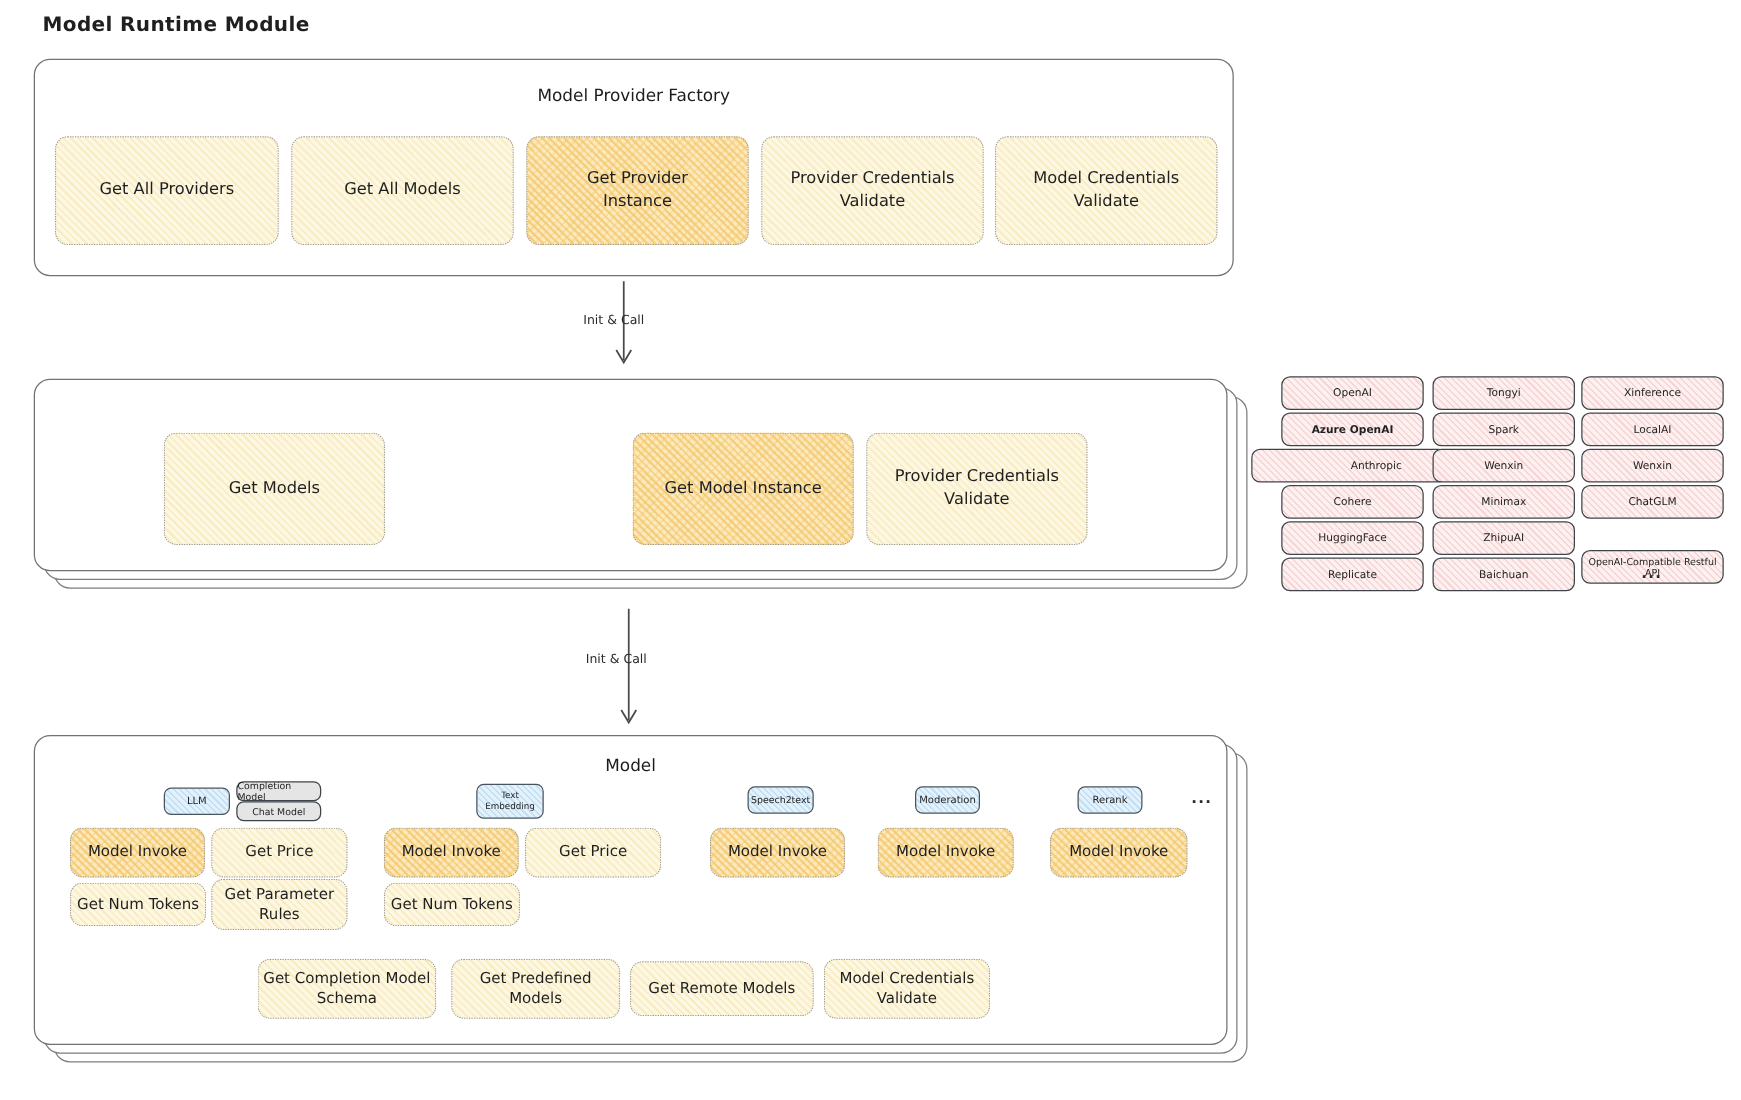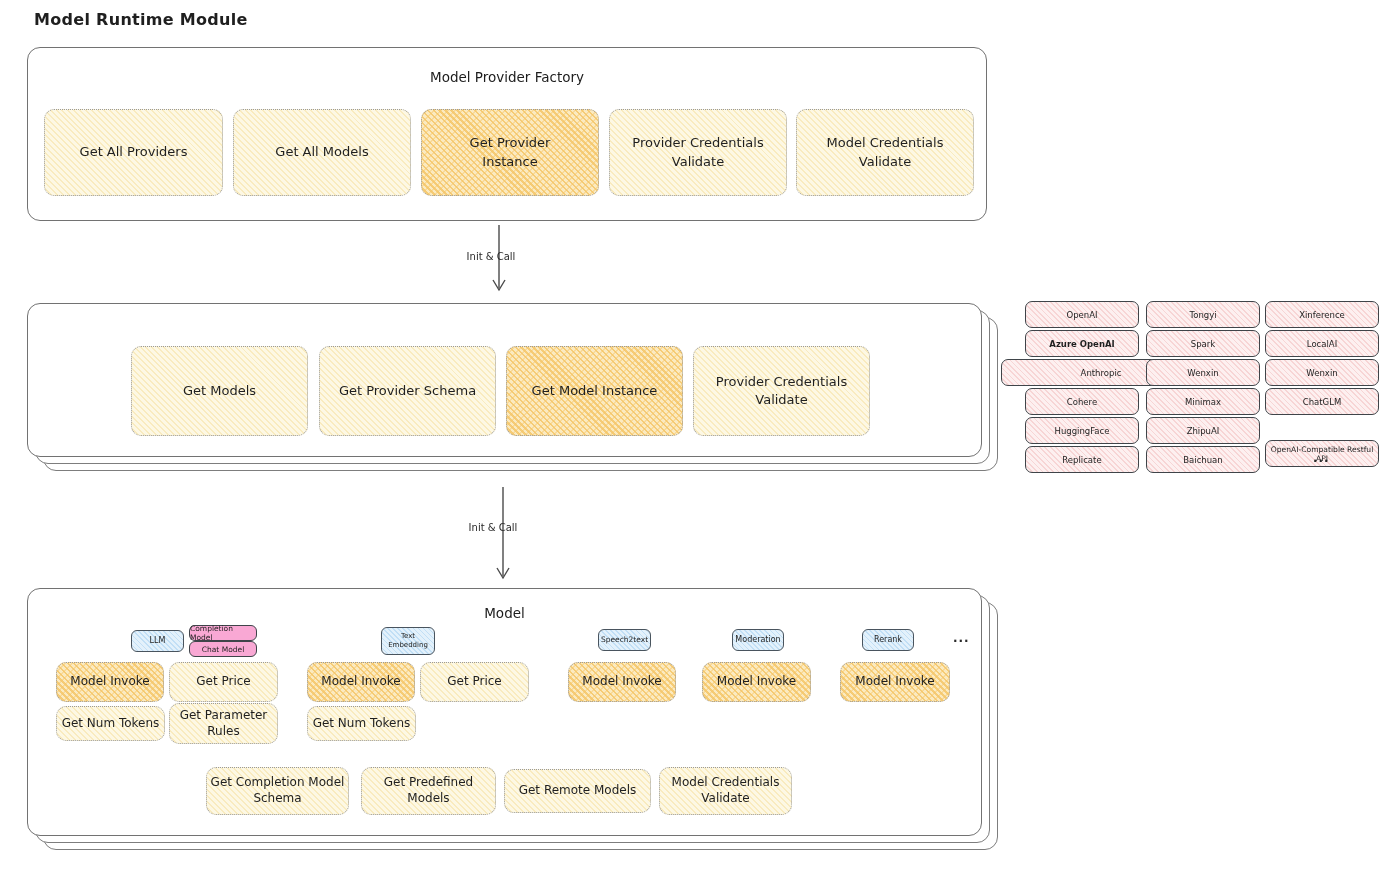--- a/index.html
+++ b/index.html
@@ -20,21 +20,21 @@
     repeating-linear-gradient(-45deg, rgba(245,198,104,.45) 0 1.4px, rgba(0,0,0,0) 1.4px 5px),
     #fbeac0;}
   .sm{font-size:12px;line-height:1.3;}
   .pill{position:absolute;display:flex;align-items:center;justify-content:center;text-align:center;
     border:1.3px solid #3f4449;border-radius:7px;font-size:8.5px;
     background:repeating-linear-gradient(45deg, rgba(240,180,180,.45) 0 1.2px, rgba(0,0,0,0) 1.2px 3.8px), #fdf0f0;}
   .tag{position:absolute;display:flex;align-items:center;justify-content:center;text-align:center;
     border:1.3px solid #49545e;border-radius:6px;font-size:8px;line-height:1.25;white-space:pre-line;
     background:repeating-linear-gradient(45deg, rgba(160,205,240,.5) 0 1.2px, rgba(0,0,0,0) 1.2px 3.6px), #e3f1fb;}
   .wtag{position:absolute;display:flex;align-items:center;justify-content:center;
-    border:1.2px solid #3f444a;border-radius:6px;font-size:7.5px;background:#f9a8d4;}
+    border:1.2px solid #3f444a;border-radius:6px;font-size:7.5px;background:#e5e5e5;}
   .dots{position:absolute;font-size:12px;font-weight:bold;letter-spacing:1px;color:#2a2a2a;}
   .arrow{position:absolute;z-index:4;}
   .alabel{position:absolute;width:120px;text-align:center;font-size:10px;color:#2a2a2a;z-index:4;}
   svg line, svg path{stroke:#4a4a4a;stroke-width:1.4;fill:none;}
 </style>
 </head>
 <body>
 
 <div class="canvas">
 
@@ -55,21 +55,20 @@
   <svg class="arrow" style="left:489px;top:224px;" width="20" height="70">
     <line x1="10" y1="1" x2="10" y2="64"></line>
     <path d="M4 56 L10 66 L16 56"></path>
   </svg>
   <div class="alabel" style="left:431px;top:251px;">Init &amp; Call</div>
 
   <div class="stack s1" style="left:43px;top:317px;width:953px;height:152px;"></div>
   <div class="stack s2" style="left:35px;top:310px;width:953px;height:152px;"></div>
   <div class="container" style="left:27px;top:303px;width:953px;height:152px;">
     <div class="node pale" style="left:103px;top:42px;width:175px;height:88px;">Get Models</div>
-    <div class="node pale" style="left:291px;top:42px;width:175px;height:88px;">Get Provider Schema</div>
     <div class="node hl" style="left:478px;top:42px;width:175px;height:88px;">Get Model Instance</div>
     <div class="node pale" style="left:665px;top:42px;width:175px;height:88px;">Provider Credentials
 Validate</div>
   </div>
 
   <div>
 
     <div class="pill" style="left:1025px;top:301px;width:112px;height:25px;">OpenAI</div>
     <div class="pill" style="left:1025px;top:330px;width:112px;height:25px;font-weight:bold;">Azure OpenAI</div>
     <div class="pill" style="left:1001px;top:359px;width:112px;height:25px;padding-left:43px;">Anthropic</div>

